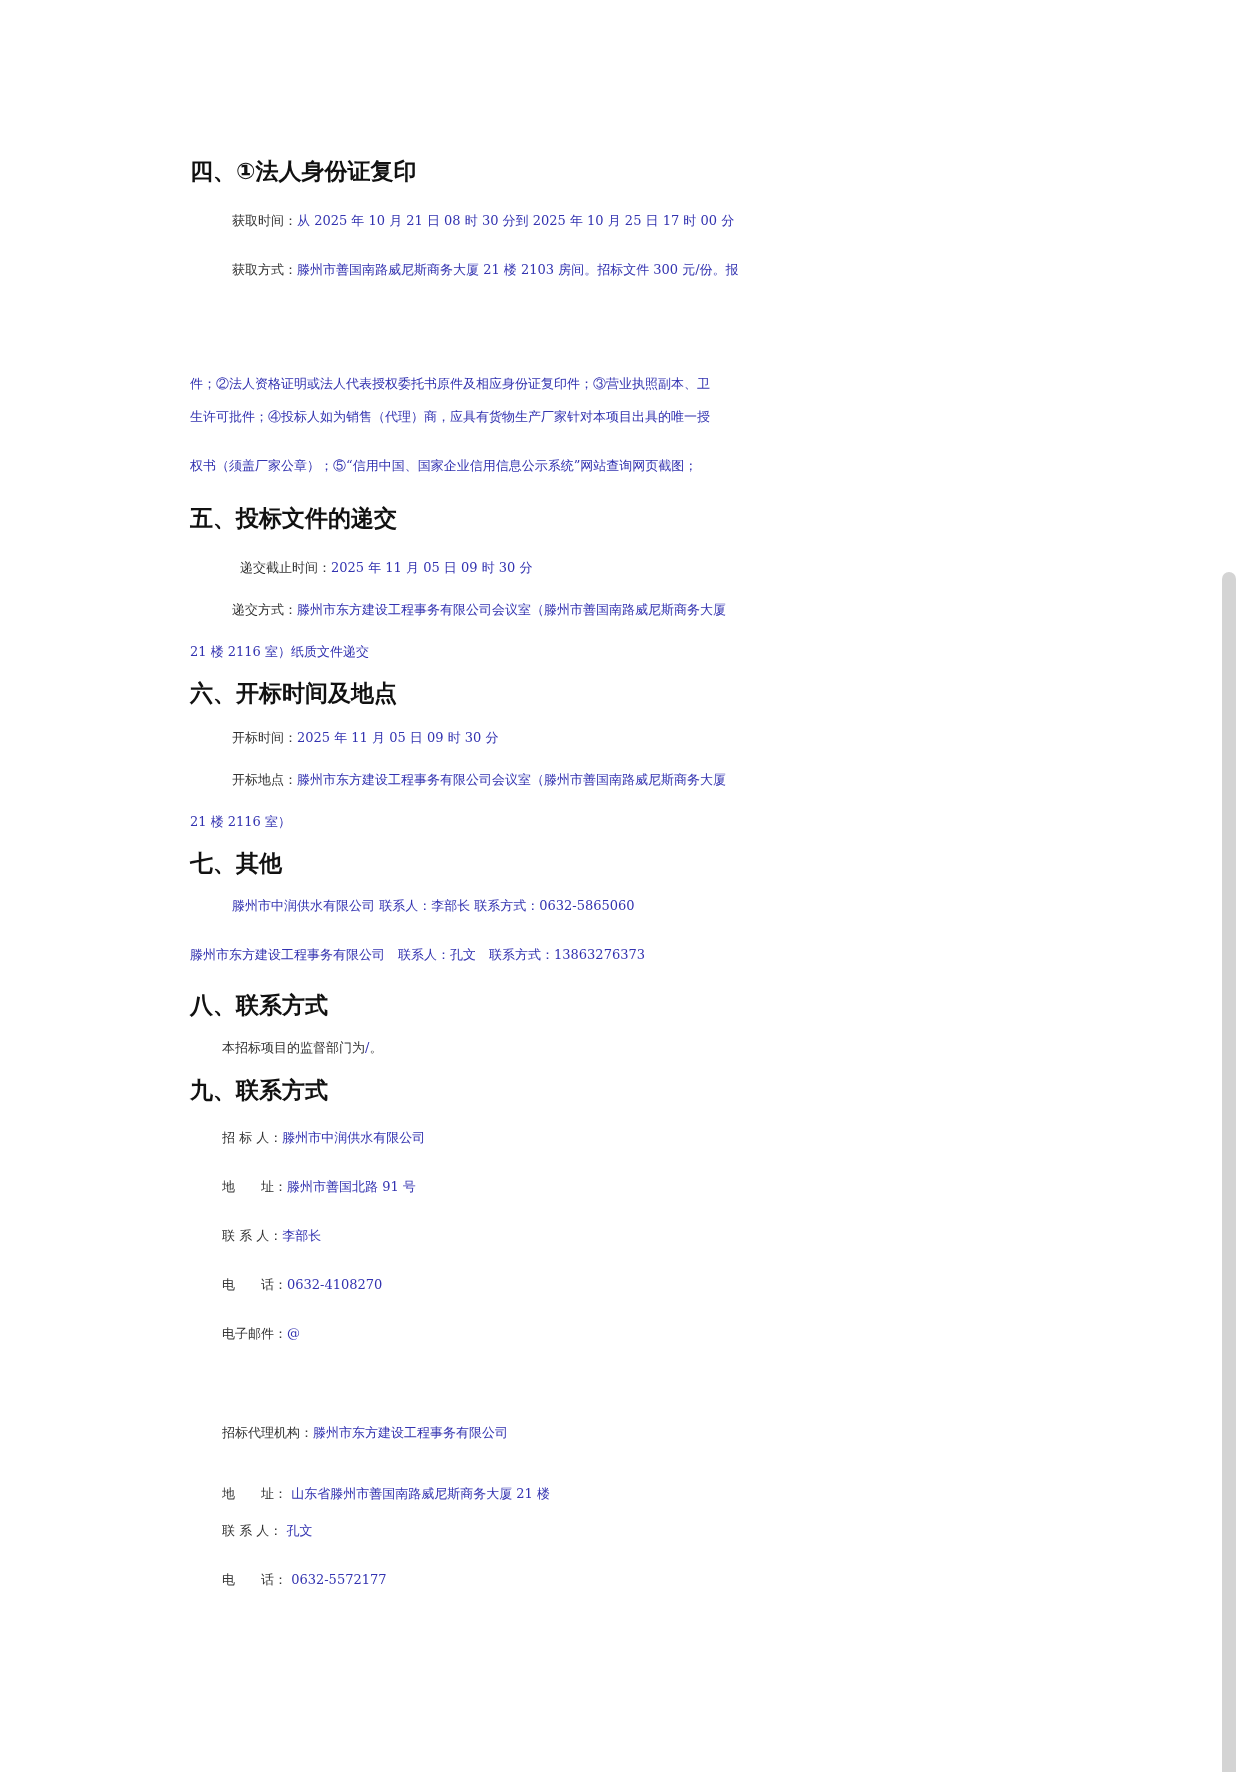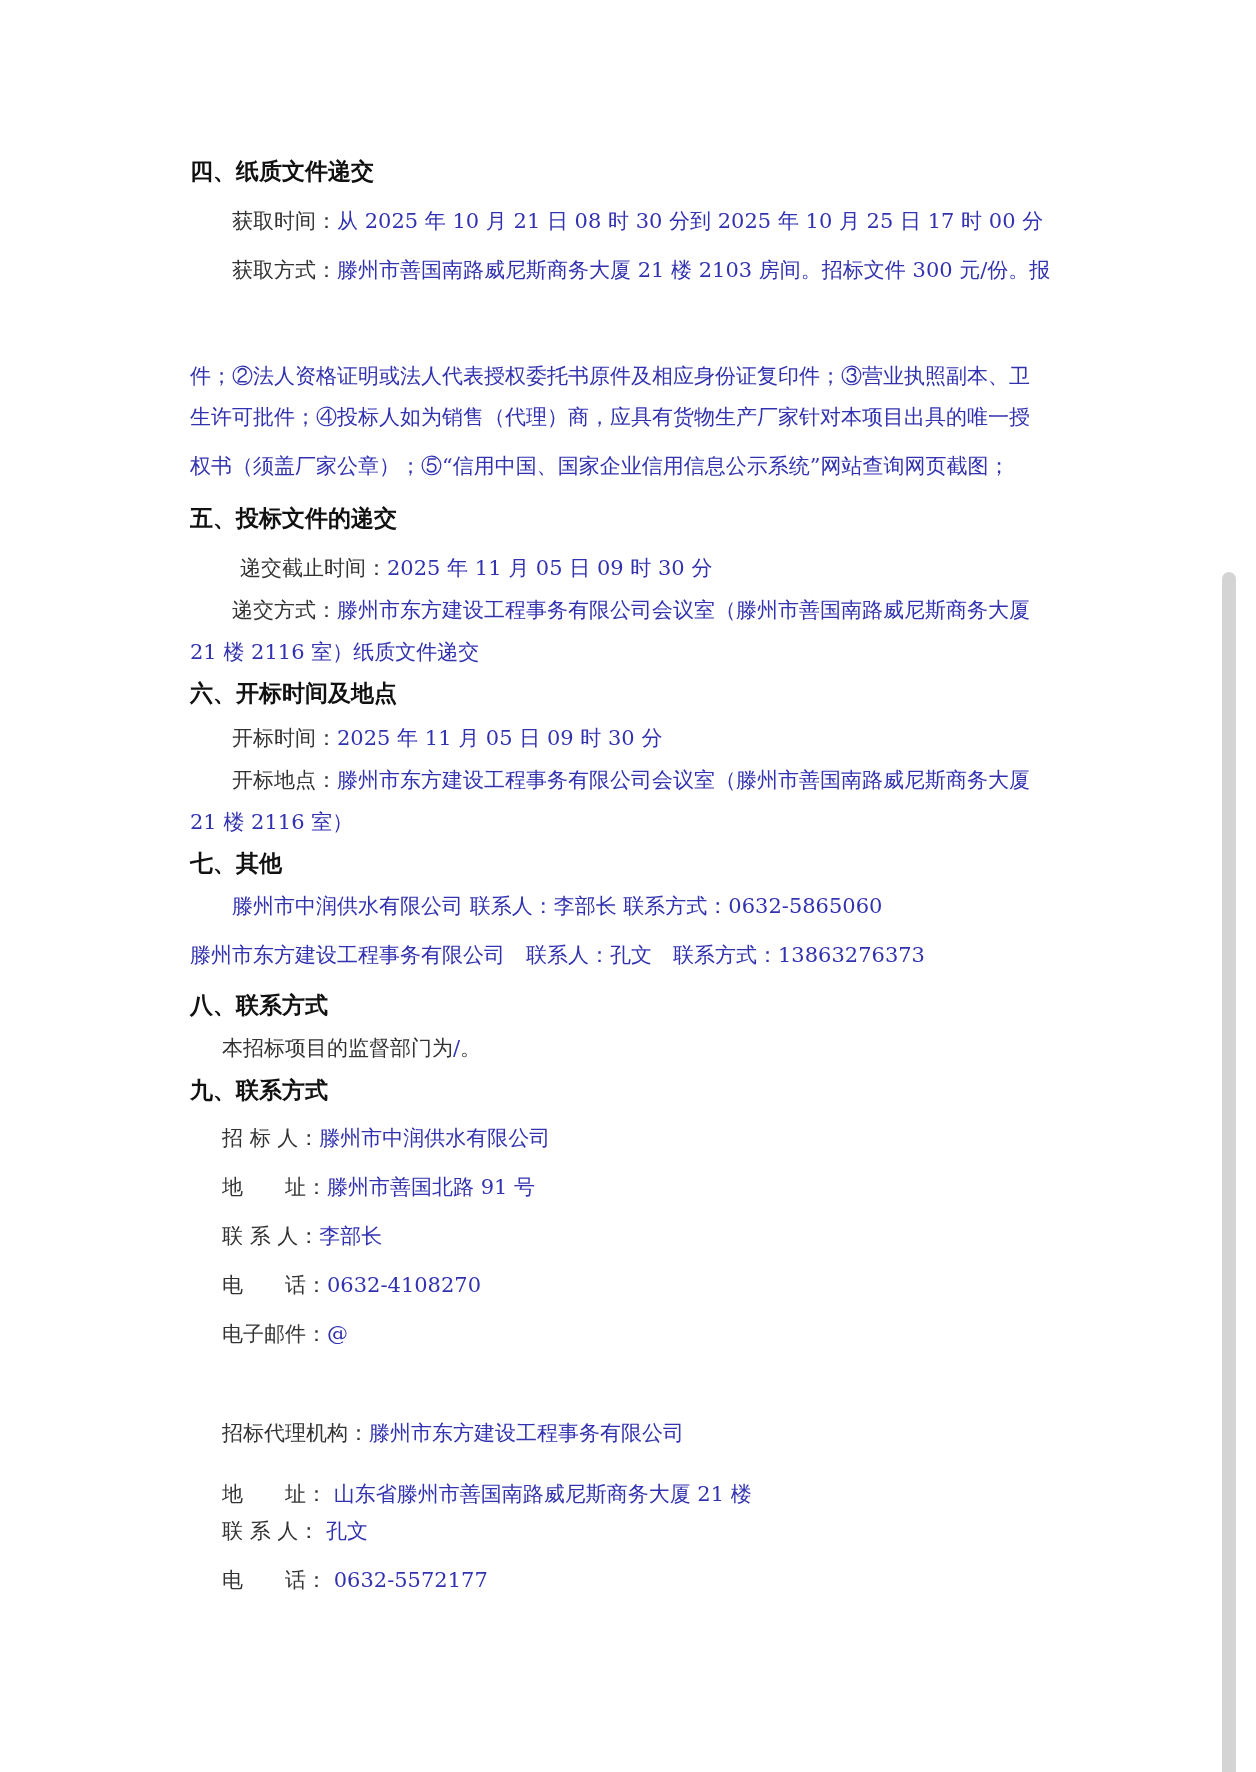--- a/index.html
+++ b/index.html
@@ -18,21 +18,21 @@
   .page {
     position: absolute;
     left: 0;
     top: 0;
     width: 1220px;
     height: 1772px;
   }
   .ln {
     position: absolute;
     white-space: nowrap;
-    font-size: 21px;
+    font-size: 13px;
     line-height: 26px;
   }
   .h {
     font-family: "DejaVu Sans", "Liberation Sans", sans-serif;
     font-weight: bold;
     font-size: 23px;
     color: #111111;
     left: 190px;
   }
   .lbl { color: #333333; }
@@ -45,28 +45,28 @@
     height: 1210px;
     border-radius: 7px;
     background: #d4d4d4;
   }
 </style>
 </head>
 <body>
 
 <div class="page">
 
-  <div class="ln h" style="top:158px;">四、纸质文件递交</div>
+  <div class="ln h" style="top:158px;">四、①法人身份证复印</div>
   <div class="ln" style="left:232px; top:208px;">
     <span class="lbl">获取时间：</span><span class="val">从 2025 年 10 月 21 日 08 时 30 分到 2025 年 10 月 25 日 17 时 00 分</span>
   </div>
   <div class="ln" style="left:232px; top:257px;">
     <span class="lbl">获取方式：</span><span class="val">滕州市善国南路威尼斯商务大厦 21 楼 2103 房间。招标文件 300 元/份。报</span>
   </div>
-  <div class="ln val" style="left:190px; top:363px;">件；②法人资格证明或法人代表授权委托书原件及相应身份证复印件；③营业执照副本、卫</div>
+  <div class="ln val" style="left:190px; top:371px;">件；②法人资格证明或法人代表授权委托书原件及相应身份证复印件；③营业执照副本、卫</div>
   <div class="ln val" style="left:190px; top:453px;">权书（须盖厂家公章）；⑤“信用中国、国家企业信用信息公示系统”网站查询网页截图；</div>
   <div class="ln val" style="left:190px; top:404px;">生许可批件；④投标人如为销售（代理）商，应具有货物生产厂家针对本项目出具的唯一授</div>
 
   <div class="ln h" style="top:505px;">五、投标文件的递交</div>
   <div class="ln" style="left:240px; top:555px;">
     <span class="lbl">递交截止时间：</span><span class="val">2025 年 11 月 05 日 09 时 30 分</span>
   </div>
   <div class="ln" style="left:232px; top:597px;">
     <span class="lbl">递交方式：</span><span class="val">滕州市东方建设工程事务有限公司会议室（滕州市善国南路威尼斯商务大厦</span>
   </div>

